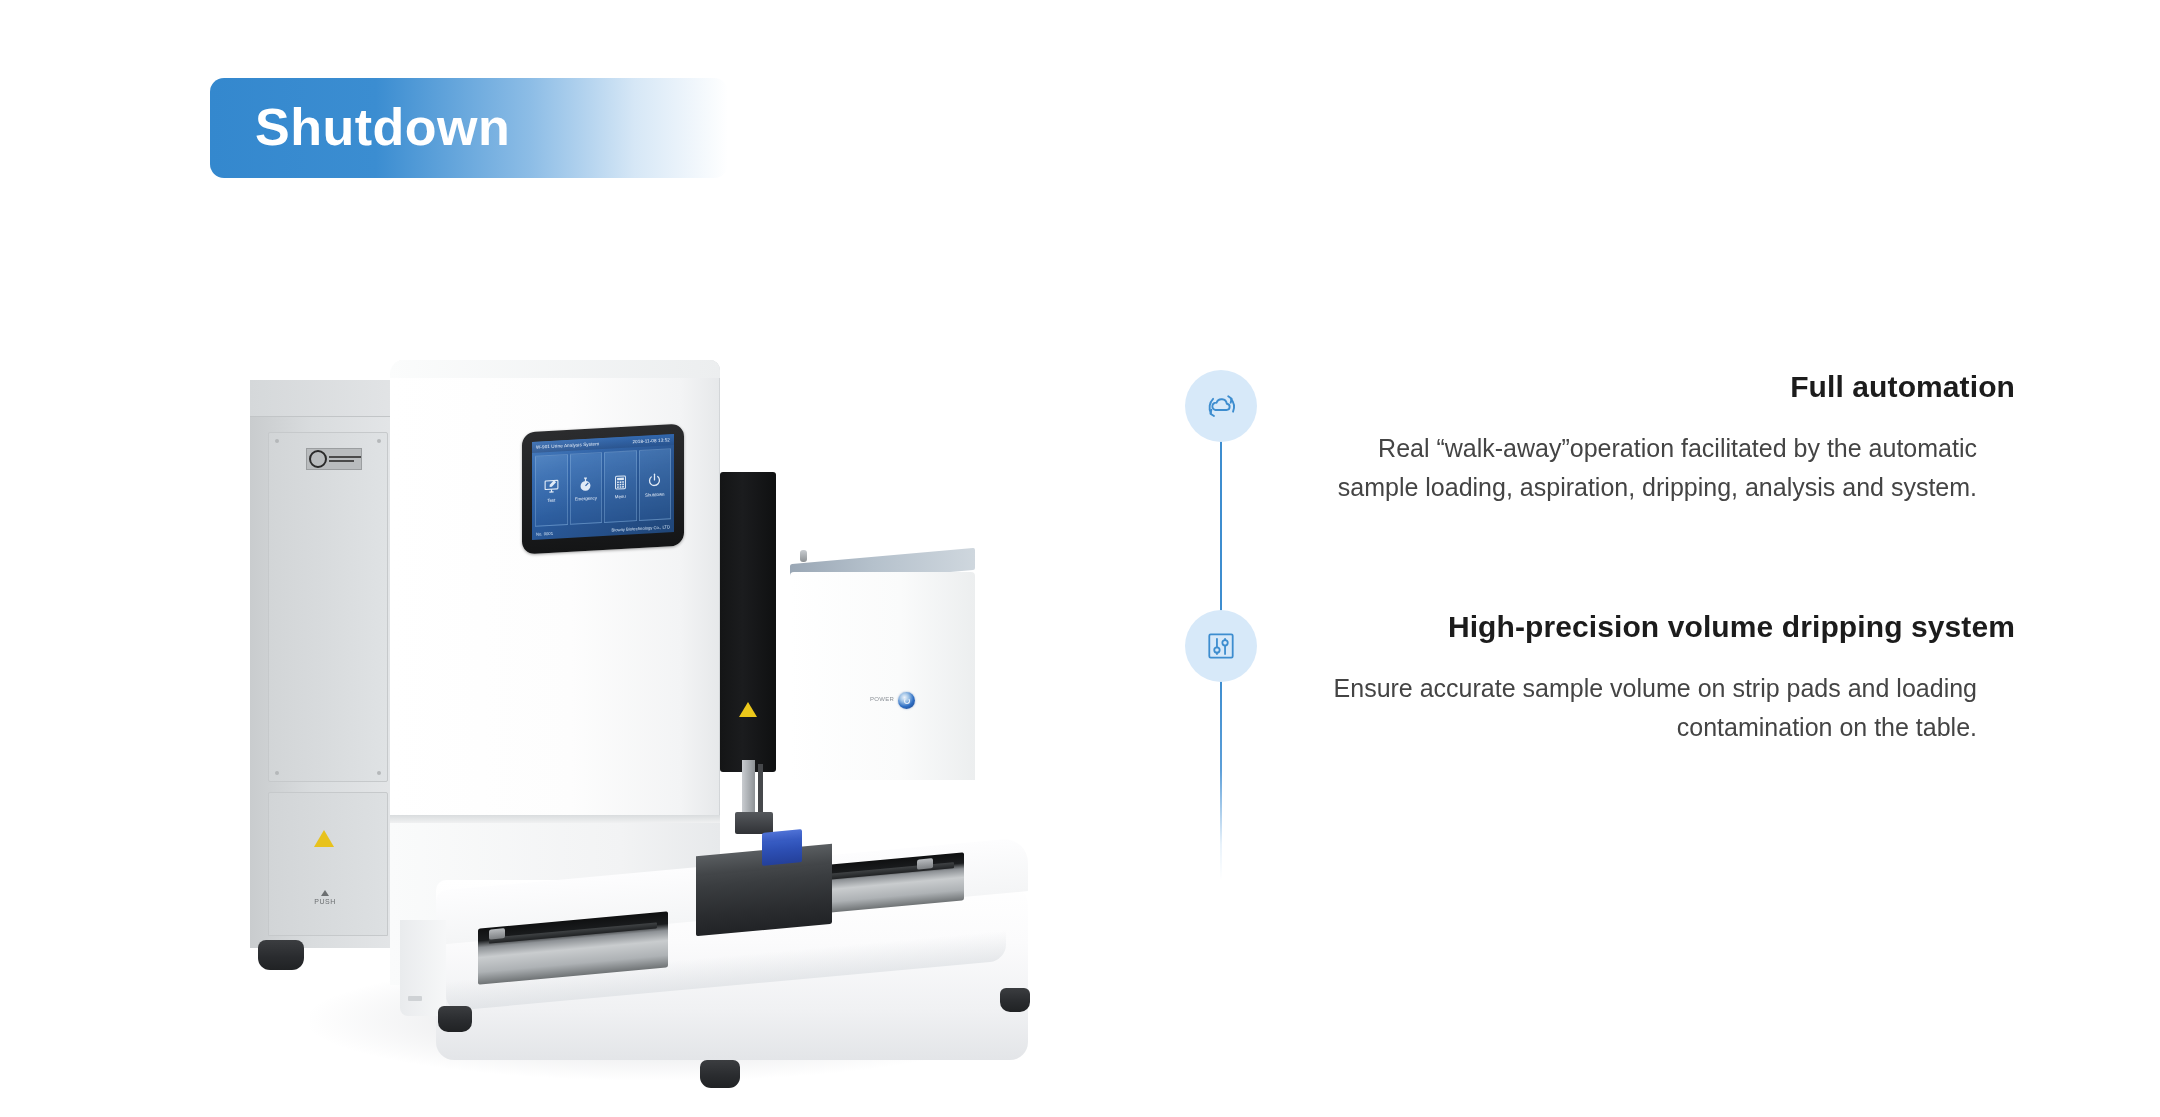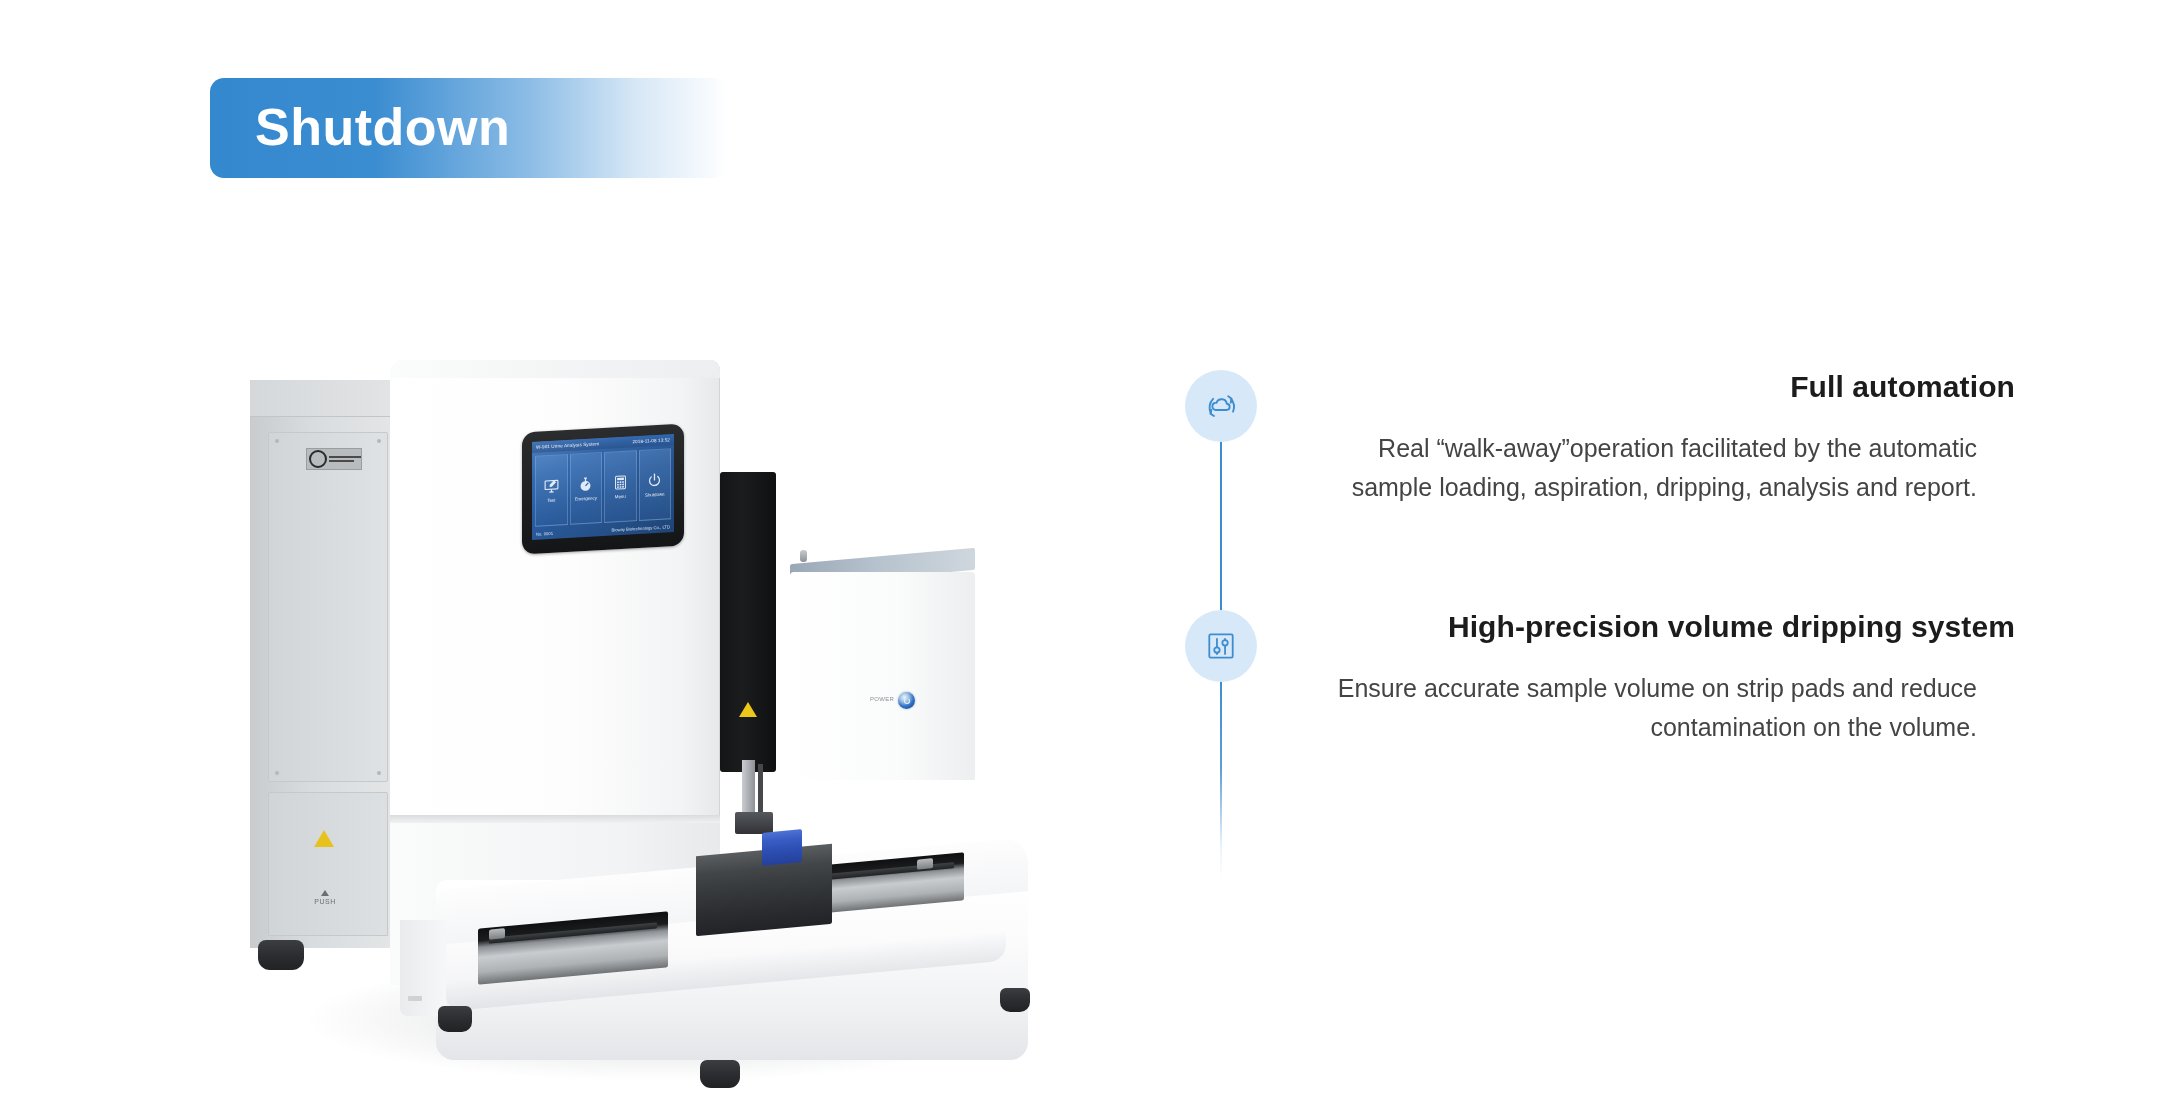--- a/index.html
+++ b/index.html
@@ -716,33 +716,33 @@
     <div class="icon-badge">
       <svg width="38" height="38" viewBox="0 0 40 40" fill="none" stroke="#3d8dcf" stroke-width="2" stroke-linecap="round" stroke-linejoin="round">
         <path d="M30.5 12.6a13 13 0 0 1 2.2 13.4"></path>
         <path d="M9.4 27.6a13 13 0 0 1 2.3-15.1"></path>
         <path d="M27.6 9.7l3.6 2.6-1 4.2"></path>
         <path d="M12.6 30.6l-3.7-2.5 1-4.3"></path>
         <path d="M14.2 24.2h11.6a3.3 3.3 0 0 0 .35-6.58 5.6 5.6 0 0 0-10.8-1.1 3.4 3.4 0 0 0-1.15 7.68z"></path>
       </svg>
     </div>
     <h3 class="feature-title">Full automation</h3>
-    <p class="feature-desc">Real “walk-away”operation facilitated by the automatic sample loading, aspiration, dripping, analysis and report.</p>
+    <p class="feature-desc">Real “walk-away”operation facilitated by the automatic sample loading, aspiration, dripping, analysis and system.</p>
   </div>
 
   <div class="feature feature-2">
     <div class="connector connector-2"></div>
     <div class="icon-badge">
       <svg width="36" height="36" viewBox="0 0 40 40" fill="none" stroke="#3d8dcf" stroke-width="2" stroke-linecap="round" stroke-linejoin="round">
         <rect x="7" y="7" width="26" height="26" rx="1.5"></rect>
         <path d="M15.5 12v9.5"></path>
         <path d="M15.5 27.5V29"></path>
         <circle cx="15.5" cy="24.5" r="3"></circle>
         <path d="M24.5 29v-9.5"></path>
         <path d="M24.5 13.5V12"></path>
         <circle cx="24.5" cy="16.5" r="3"></circle>
       </svg>
     </div>
     <h3 class="feature-title">High-precision volume dripping system</h3>
-    <p class="feature-desc">Ensure accurate sample volume on strip pads and reduce contamination on the volume.</p>
+    <p class="feature-desc">Ensure accurate sample volume on strip pads and loading contamination on the table.</p>
   </div>
 
 </div>
 
 </body></html>

